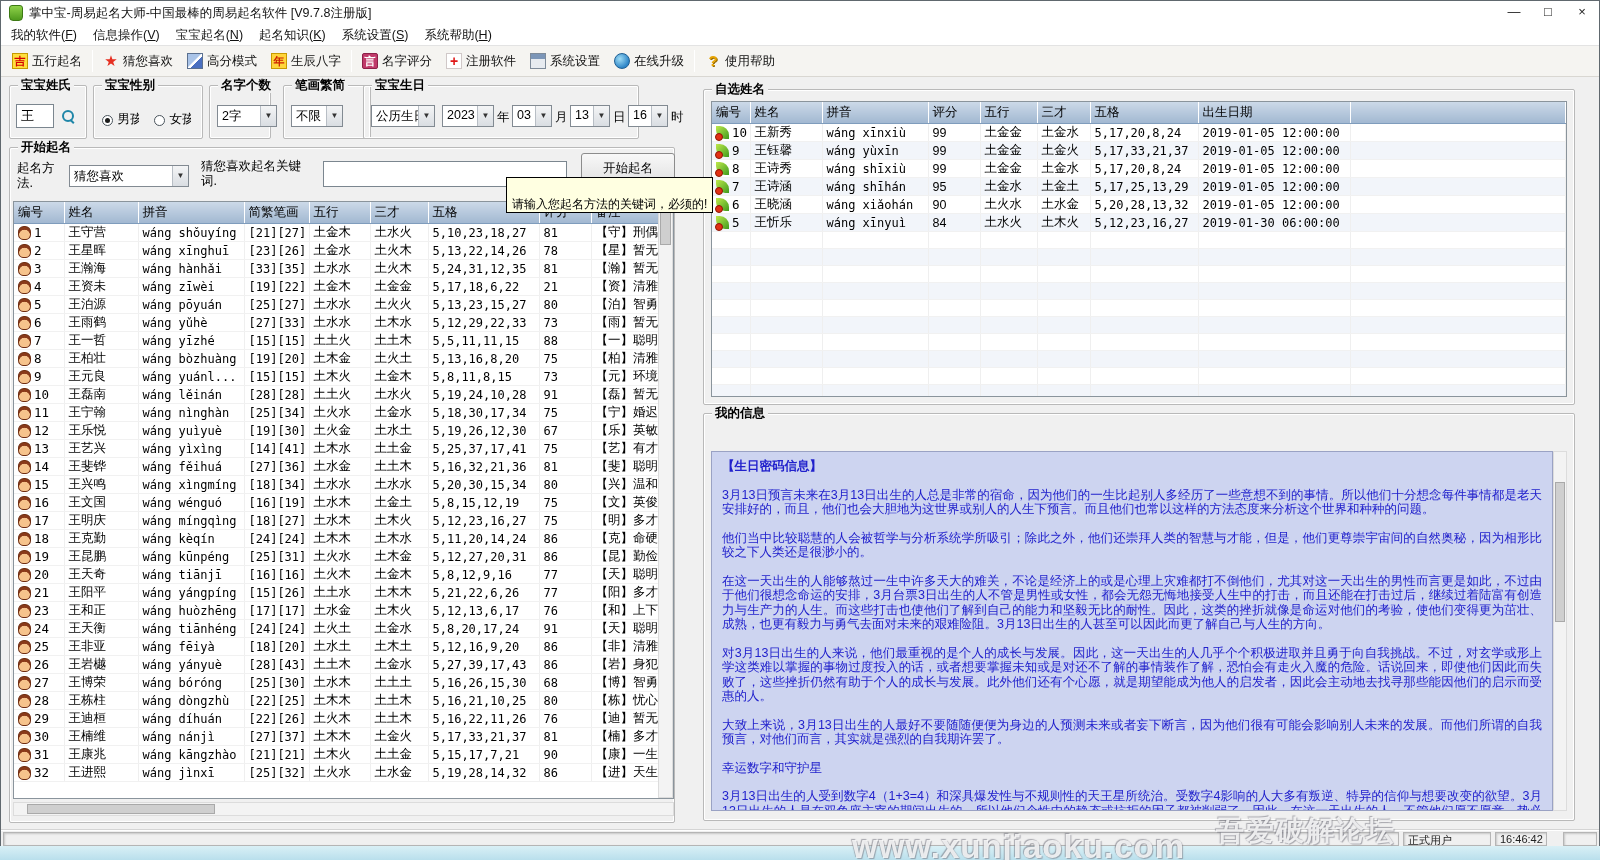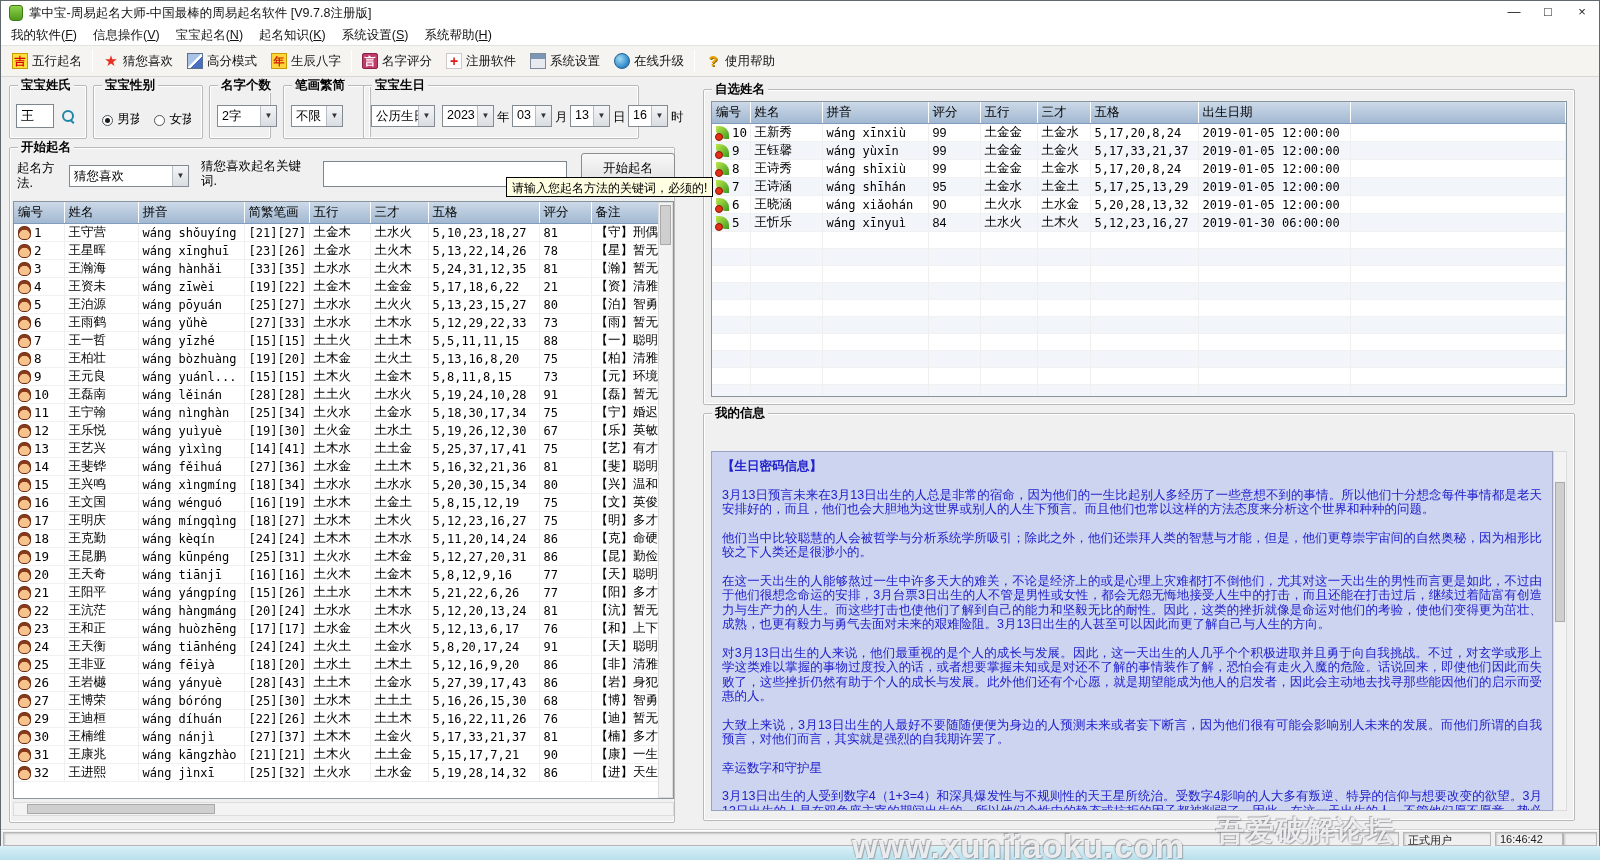--- a/index.html
+++ b/index.html
@@ -42,21 +42,21 @@
   .dd { position:absolute; background:#fff; border:1px solid #828a92; display:flex; height:22px; }
   .dd .val { flex:1; font-size:12.5px; padding:2px 3px 0 4px; white-space:nowrap; overflow:hidden; }
   .dd .arrow { width:16px; background:linear-gradient(#f4f5f6,#d9dde2); border-left:1px solid #b8bec5; font-size:8px; color:#333; text-align:center; line-height:20px; }
   .radio { display:inline-block; width:11px; height:11px; border-radius:50%; border:1px solid #4a545c; background:#fff; position:relative; vertical-align:-2px; }
   .radio.sel::after { content:""; position:absolute; left:2px; top:2px; width:5px; height:5px; border-radius:50%; background:#1c1c1c; }
   .rlabel { font-size:12.5px; display:inline-block; width:22px; overflow:hidden; white-space:nowrap; vertical-align:middle; }
   .search-icon { position:absolute; width:13px; height:13px; }
   .search-icon::before { content:""; position:absolute; left:0; top:0; width:8px; height:8px; border:2px solid #1f86a8; border-radius:50%; }
   .search-icon::after { content:""; position:absolute; left:9px; top:9px; width:5px; height:2px; background:#1f86a8; transform:rotate(45deg); transform-origin:0 0; }
   .btn { position:absolute; background:linear-gradient(#f8f8f8,#e2e2e2); border:1px solid #8c8c8c; border-radius:3px; font-size:12.5px; text-align:center; color:#000; }
-  #tooltip { position:absolute; left:505px; top:176px; height:20px; background:#ffffe1; border:1px solid #000; font-size:12px; line-height:18px; padding:1px 5px; white-space:nowrap; z-index:60; }
+  #tooltip { position:absolute; left:505px; top:176px; height:20px; background:#ffffe1; border:1px solid #000; font-size:12px; line-height:18px; padding:17px 5px; white-space:nowrap; z-index:60; }
 
   
   .twrap { position:absolute; background:#fff; border:1px solid #8a949c; overflow:hidden; }
   table { border-collapse:collapse; table-layout:fixed; width:100%; }
   th { background:linear-gradient(#ccd9e8,#a2b8d1); border-right:1px solid #ffffff; border-bottom:1px solid #7f9cbc; font-weight:normal; font-size:12.5px; text-align:left; padding:2px 4px; height:21px; white-space:nowrap; overflow:hidden; }
   td { font-size:12.5px; border-right:1px solid #efefef; border-bottom:1px solid #f1f1f1; padding:0 4px; white-space:nowrap; overflow:hidden; color:#000; }
   #candidate-table td { height:16px; }
   #selected-table td { height:17px; }
   #selected-table tbody tr:nth-child(even) td { background:#f2f5fa; }
   #candidate-table td:nth-child(3),#candidate-table td:nth-child(4),#candidate-table td:nth-child(7),#candidate-table td:nth-child(8),
@@ -584,36 +584,20 @@
             <td>土土水</td>
             <td>土木木</td>
             <td>5,21,22,6,26</td>
             <td>77</td>
             <td>【阳】多才</td>
           </tr>
           <tr>
             <td>
               <span class="cell-num">
                 <span class="boy-icon"></span>
-                <span class="mono">22</span>
-              </span>
-            </td>
-            <td>王沆茫</td>
-            <td>wáng hàngmáng</td>
-            <td>[20][24]</td>
-            <td>土水水</td>
-            <td>土木水</td>
-            <td>5,12,20,13,24</td>
-            <td>81</td>
-            <td>【沆】暂无</td>
-          </tr>
-          <tr>
-            <td>
-              <span class="cell-num">
-                <span class="boy-icon"></span>
                 <span class="mono">23</span>
               </span>
             </td>
             <td>王和正</td>
             <td>wáng huòzhēng</td>
             <td>[17][17]</td>
             <td>土水金</td>
             <td>土木火</td>
             <td>5,12,13,6,17</td>
             <td>76</td>
@@ -675,20 +659,36 @@
               </span>
             </td>
             <td>王博荣</td>
             <td>wáng bóróng</td>
             <td>[25][30]</td>
             <td>土水木</td>
             <td>土土土</td>
             <td>5,16,26,15,30</td>
             <td>68</td>
             <td>【博】智勇</td>
+          </tr>
+          <tr>
+            <td>
+              <span class="cell-num">
+                <span class="boy-icon"></span>
+                <span class="mono">28</span>
+              </span>
+            </td>
+            <td>王栋柱</td>
+            <td>wáng dòngzhù</td>
+            <td>[22][25]</td>
+            <td>土木木</td>
+            <td>土土木</td>
+            <td>5,16,21,10,25</td>
+            <td>80</td>
+            <td>【栋】忧心</td>
           </tr>
           <tr>
             <td>
               <span class="cell-num">
                 <span class="boy-icon"></span>
                 <span class="mono">29</span>
               </span>
             </td>
             <td>王迪桓</td>
             <td>wáng díhuán</td>
@@ -1012,21 +1012,21 @@
         <div class="para">3月13日出生的人受到数字4（1+3=4）和深具爆发性与不规则性的天王星所统治。受数字4影响的人大多有叛逆、特异的信仰与想要改变的欲望。3月13日出生的人是在双鱼座主宰的期间出生的，所以他们个性中的静态或抗拒的因子都被削弱了。因此，在这一天出生的人，不管他们愿不愿意，势必是要被社会上的大事所改变。虽然13是很多人认为不吉利的数字，不过它也是一个很有力量的数字，所以必须谨慎地善用它的力量，否则便可能带来自我毁灭的危机。</div>
       </div>
   </div>
   <div class="scroll" style="left:1552px;top:450px;width:14px;height:360px;">
     <div class="thumb" style="left:1px;top:30px;width:10px;height:140px;"></div>
   </div>
 
   <div id="statusbar">
     <span class="spanel" style="left:2px;width:1396px;"></span>
     <span class="spanel" style="left:1402px;width:88px;">正式用户</span>
-    <span class="spanel" style="left:1494px;width:68px;">16:46:42</span>
+    <span class="spanel" style="left:1494px;width:52px;">16:46:42</span>
     <span class="spanel" style="left:1562px;width:34px;"></span>
   </div>
 </div>
 
 <div id="taskbar-strip"></div>
 
 <div class="watermark" style="left:1216px;top:812px;font-size:28px;">吾爱破解论坛</div>
 <div class="watermark" style="left:852px;top:828px;font-size:33px;letter-spacing:1px;">www.xunjiaoku.com</div>
 
 </body></html>

